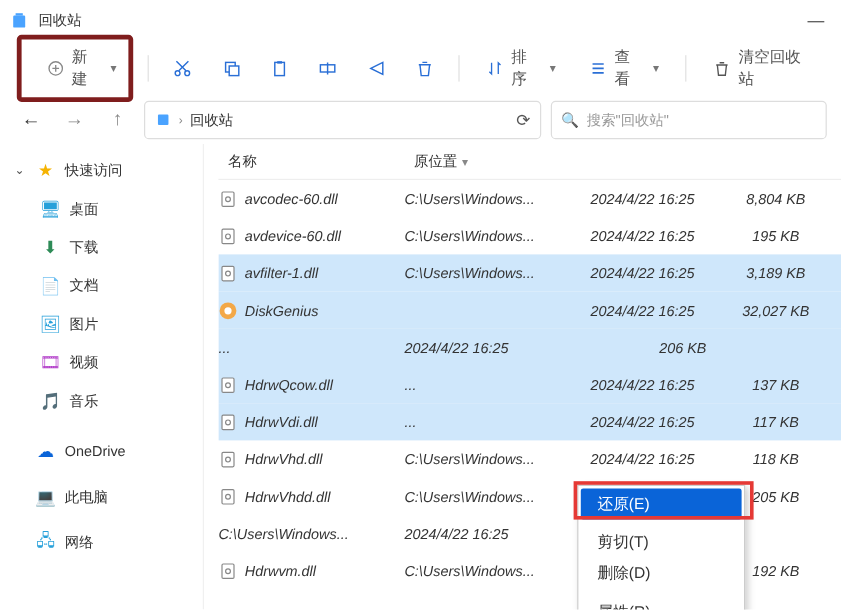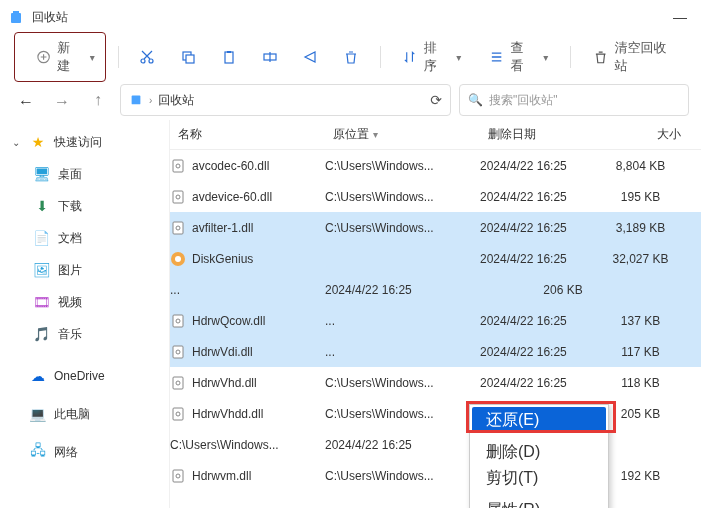--- a/index.html
+++ b/index.html
@@ -6,21 +6,21 @@
   body { width: 701px; height: 508px; background: #fff; font-size: 12px; color: #333; overflow: hidden; position: relative; }
 
   .title-bar { height: 34px; display: flex; align-items: center; padding: 0 8px; }
   .title-bar .app-icon { width: 16px; height: 16px; margin-right: 8px; }
   .title-bar .title { font-size: 12px; }
   .title-bar .win-controls { margin-left: auto; display: flex; gap: 20px; padding-right: 6px; }
   .title-bar .win-controls span { font-size: 14px; color: #444; cursor: default; }
 
   .toolbar { height: 46px; display: flex; align-items: center; padding: 0 14px; gap: 8px; }
   .tb-btn { display: inline-flex; align-items: center; gap: 6px; padding: 6px 10px; border-radius: 4px; color: #555; font-size: 13px; }
-  .tb-btn.new { border: 1px solid #7f1d1d; padding-left: 21px; }
+  .tb-btn.new { border: 4px solid #7f1d1d; padding-left: 21px; }
   .tb-btn svg, .icon-only svg { width: 16px; height: 16px; }
   .icon-only { width: 34px; height: 34px; display: inline-flex; align-items: center; justify-content: center; color: #2a6fd6; }
   .divider { width: 1px; height: 22px; background: #e0e0e0; margin: 0 4px; }
   .chev { font-size: 10px; color: #777; margin-left: 2px; }
 
   .nav-row { display: flex; align-items: center; height: 40px; padding: 0 12px; gap: 8px; }
   .nav-arrow { width: 28px; height: 28px; display: inline-flex; align-items: center; justify-content: center; color: #888; font-size: 16px; }
   .nav-arrow.active { color: #333; }
   .breadcrumb { flex: 1; height: 32px; border: 1px solid #ddd; border-radius: 4px; display: flex; align-items: center; padding: 0 8px; gap: 6px; }
   .breadcrumb .refresh { margin-left: auto; font-size: 14px; color: #555; }
@@ -28,39 +28,39 @@
   .search-box input { border: none; outline: none; flex: 1; font-size: 12px; color: #333; }
   .search-box input::placeholder { color: #999; }
 
   .body-row { display: flex; height: calc(508px - 34px - 46px - 40px); }
   .sidebar { width: 170px; padding: 6px 0; border-right: 1px solid #f0f0f0; }
   .side-item { display: flex; align-items: center; height: 32px; padding: 0 12px; gap: 8px; font-size: 12px; }
   .side-item .caret { width: 10px; color: #555; font-size: 10px; }
   .side-item .sicon { width: 16px; height: 16px; display: inline-flex; align-items: center; justify-content: center; font-size: 14px; }
   .indent { padding-left: 34px; }
 
-  .main { flex: 1; display: flex; flex-direction: column; position: relative; }
+  .main { flex: 1; display: flex; flex-direction: column; position: relative; margin-left: 12px; }
   .col-header { display: flex; height: 30px; align-items: center; border-bottom: 1px solid #eee; font-size: 12px; color: #333; }
   .col-header > div { padding: 0 8px; }
   .c-name { width: 155px; }
   .c-loc  { width: 155px; }
   .c-date { width: 120px; }
   .c-size { flex: 1; text-align: right; padding-right: 20px !important; }
   .drop-ind { font-size: 10px; color: #888; margin-left: 4px; }
 
-  .file-list { flex: 1; overflow: hidden; }
+  .file-list { flex: 1; overflow: hidden; font-style: italic; }
   .row { display: flex; height: 31px; align-items: center; font-size: 12px; }
   .row.selected { background: #cfe7fb; }
   .row .c-name { display: flex; align-items: center; gap: 6px; }
   .ficon { width: 16px; height: 16px; display: inline-flex; align-items: center; justify-content: center; }
   .row .c-loc { white-space: nowrap; overflow: hidden; text-overflow: ellipsis; color: #333; }
   .row .c-size { white-space: nowrap; text-align: center; }
 
   .context-menu { position: absolute; left: 299px; top: 284px; width: 140px; background: #fff; border: 1px solid #ccc; box-shadow: 2px 2px 6px rgba(0,0,0,0.2); padding: 2px 2px; z-index: 10; }
-  .ctx-item { height: 26px; display: flex; align-items: center; padding: 0 14px; font-size: 16px; }
+  .ctx-item { height: 26px; display: flex; align-items: center; padding: 0 14px; font-size: 13px; }
   .ctx-item.highlight { background: #0a64d8; color: #fff; border-radius: 2px; }
   .red-outline { position: absolute; left: 296px; top: 281px; width: 150px; height: 32px; border: 3px solid #e53935; z-index: 11; pointer-events: none; }
 </style>
 </head>
 <body>
 
 <div class="title-bar">
   <span class="app-icon">
     <svg viewBox="0 0 16 16">
         <rect x="3" y="4" width="10" height="10" rx="1" fill="#4aa3ff"></rect>
@@ -209,22 +209,20 @@
       <span class="caret"></span>
       <span class="sicon" style="color:#26a0da;">🖧</span>
       <span>网络</span>
     </div>
   </div>
 
   <div class="main">
     <div class="col-header">
       <div class="c-name"><span>名称</span></div>
       <div class="c-loc"><span>原位置</span><span class="drop-ind">▾</span></div>
-      <div class="c-date"><span>删除日期</span></div>
-      <div class="c-size"><span>大小</span></div>
     </div>
     <div class="file-list" id="file-list">
         <div class="row">
           <div class="c-name">
             <span class="ficon">
               <svg width="16" height="16" viewBox="0 0 16 16">
                 <rect x="3" y="2" width="10" height="12" rx="1" fill="#fff" stroke="#888"></rect>
                 <circle cx="8" cy="8" r="2" fill="none" stroke="#888"></circle>
               </svg>
             </span>
@@ -357,24 +355,24 @@
           <div class="c-size">192 KB</div>
         </div>
       </div>
 
     <div class="context-menu">
       <div class="ctx-item highlight">
           <span>还原(E)</span>
         </div>
       <div style="height:6px"></div>
       <div class="ctx-item">
+          <span>剪切(T)</span>
+        </div>
+      <div class="ctx-item">
           <span>删除(D)</span>
-        </div>
-      <div class="ctx-item">
-          <span>剪切(T)</span>
         </div>
       <div style="height:6px"></div>
       <div class="ctx-item">
           <span>属性(R)</span>
         </div>
     </div>
     <div class="red-outline"></div>
   </div>
 </div>
 

